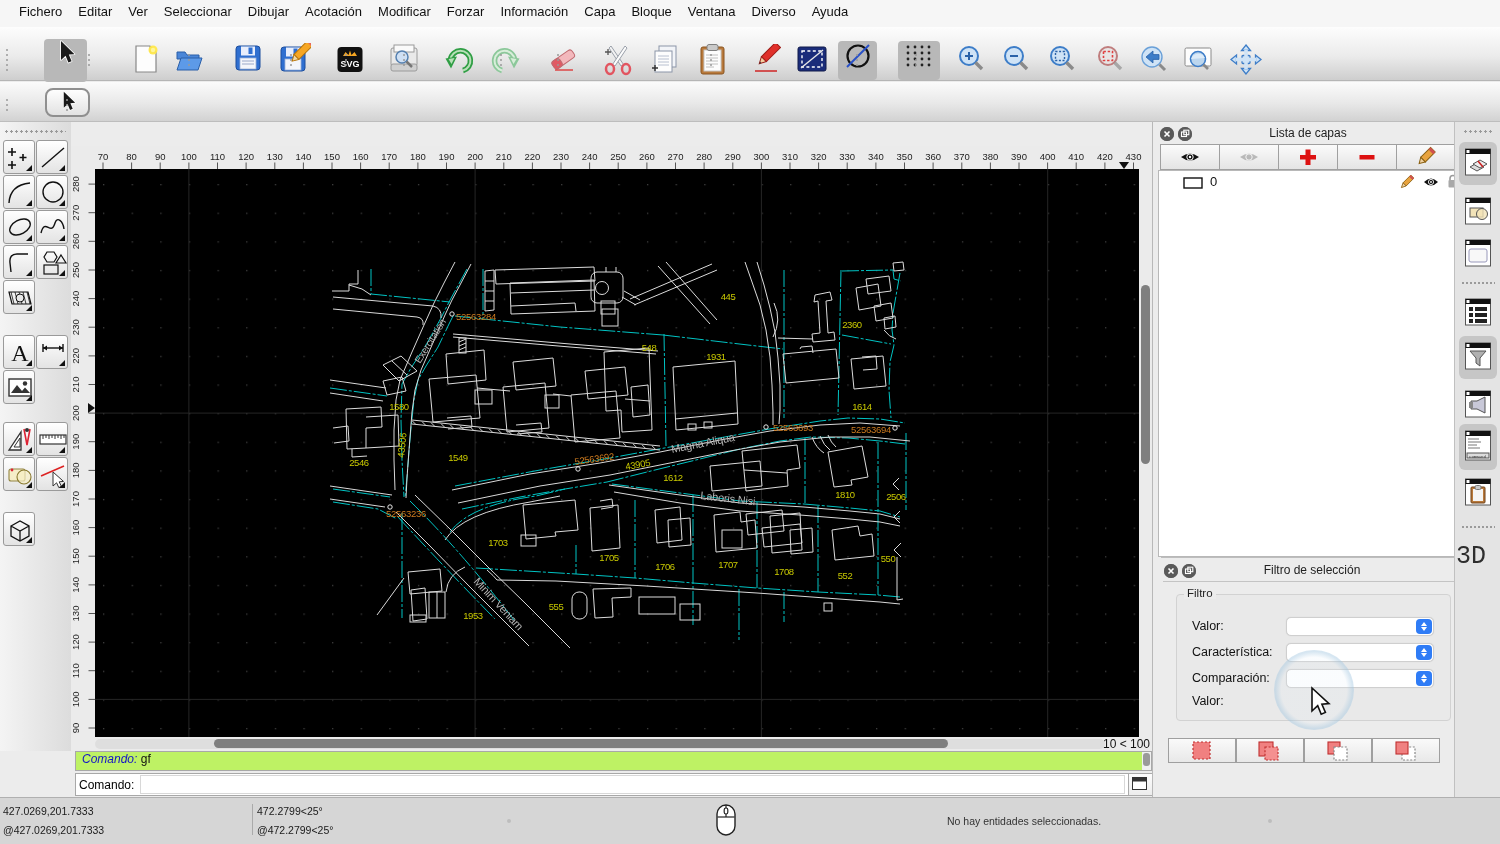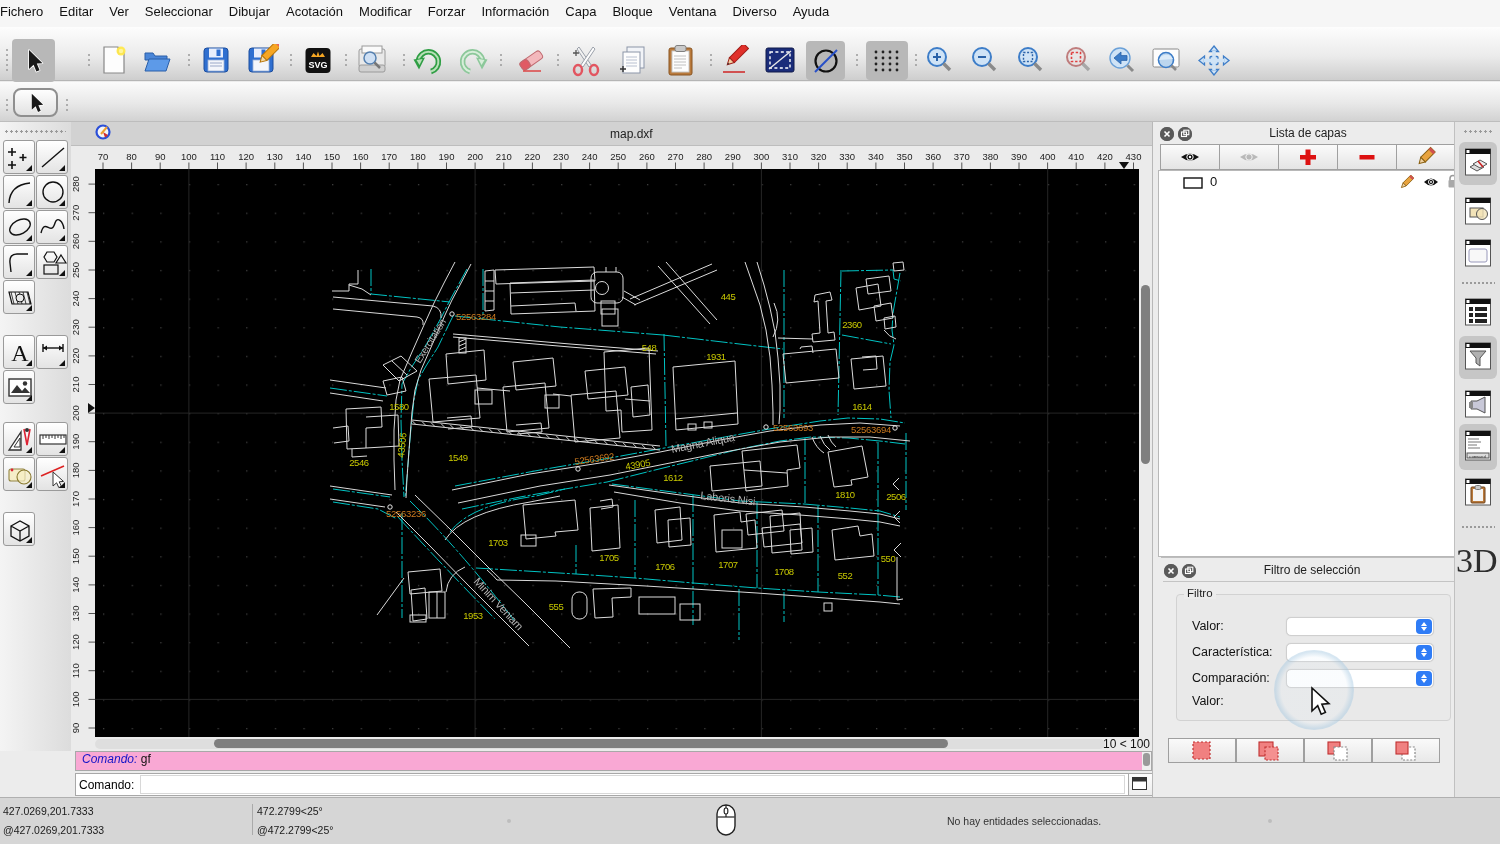--- a/index.html
+++ b/index.html
@@ -4,59 +4,59 @@
 <style>
 * { margin:0; padding:0; box-sizing:border-box; }
 html,body { width:1500px; height:844px; overflow:hidden; font-family:"Liberation Sans",sans-serif; }
 #app { position:relative; width:1500px; height:844px; background:#ececec; }
 
 #menubar { position:absolute; left:0; top:0; width:1500px; height:27px; background:#f6f6f6; display:flex; align-items:flex-start; padding-top:4px; font-size:13px; color:#111; }
 #menubar span { margin-right:16px; }
 
 #tb1 { position:absolute; left:0; top:27px; width:1500px; height:54px; background:linear-gradient(180deg,#fdfdfd 0%,#ebebeb 55%,#cecece 100%); border-bottom:1px solid #b5b5b5; }
 #tb2 { position:absolute; left:0; top:82px; width:1500px; height:40px; background:linear-gradient(180deg,#fbfbfb 0%,#e8e8e8 55%,#d2d2d2 100%); border-bottom:1px solid #bdbdbd; }
-.tbtn { position:absolute; display:flex; align-items:center; justify-content:center; }
+.tbtn { position:absolute; display:flex; align-items:flex-start; justify-content:center;margin-left:32px; }
 .pressed { background:#b8b8b8; border-radius:4px; }
 .sep { position:absolute; width:2px; display:flex; flex-direction:column; justify-content:center; }
 .sep i { width:2px; height:2px; background:#9a9a9a; border-radius:50%; margin:1.5px 0; }
 
 #palette { position:absolute; left:0; top:122px; width:71px; height:629px; background:linear-gradient(90deg,#f4f4f4,#dcdcdc); }
 .pbtn { position:absolute; width:32px; height:34px; background:linear-gradient(180deg,#ffffff,#e3e3e3); border:1px solid #9a9a9a; border-radius:3px; }
 .pbtn svg { position:absolute; left:0; top:0; }
 .corner:after { content:""; position:absolute; right:2px; bottom:2px; border-left:6px solid transparent; border-bottom:6px solid #111; }
 
 #titlebar { position:absolute; left:71px; top:122px; width:1081px; height:24px; background:#d2d2d2; border-bottom:1px solid #bdbdbd; }
 #titlebar .t { position:absolute; left:539px; top:5px; font-size:12px; color:#222; }
 #hruler { position:absolute; left:71px; top:146px; width:1081px; height:23px; background:#ebebeb; }
 #vruler { position:absolute; left:71px; top:169px; width:24px; height:568px; background:#ebebeb; }
 #canvas { position:absolute; left:95px; top:169px; width:1044px; height:568px; background:#000;padding-left:45px; }
 #vsb { position:absolute; left:1139px; top:169px; width:13px; height:568px; background:#ebebeb; }
 #vsb .th { position:absolute; left:2px; top:116px; width:9px; height:179px; background:#7f7f7f; border-radius:5px; }
 #hsbrow { position:absolute; left:71px; top:737px; width:1081px; height:14px; background:#ebebeb; }
 #hsbrow .th { position:absolute; left:143px; top:2px; width:734px; height:9px; background:#7f7f7f; border-radius:5px; }
 #hsbrow .zl { position:absolute; right:0px; top:0px; font-size:12px; color:#111; }
 
-#cmdhist { position:absolute; left:75px; top:751px; width:1077px; height:20px; background:#f9a8d4; border:1px solid #a8a8a8; font-size:12px; }
+#cmdhist { position:absolute; left:75px; top:751px; width:1077px; height:20px; background:#bef264; border:1px solid #a8a8a8; font-size:12px; }
 #cmdline { position:absolute; left:75px; top:773px; width:1077px; height:23px; background:#fff; border:1px solid #a8a8a8; font-size:12px; }
 
 #statusbar { position:absolute; left:0; top:797px; width:1500px; height:47px; background:#d6d6d6; border-top:1px solid #b0b0b0; font-size:10.5px; color:#1a1a1a; }
 
 #rpanel { position:absolute; left:1152px; top:122px; width:302px; height:675px; background:#ececec; border-left:1px solid #b8b8b8; }
 #rdock { position:absolute; left:1454px; top:122px; width:46px; height:675px; background:#e4e4e4; border-left:1px solid #c0c0c0; }
 .hdrbtn { position:absolute; width:14px; height:14px; border-radius:50%; background:#5f5f5f; color:#fff; }
 .dd { position:absolute; width:148px; height:19px; background:#fff; border:1px solid #cfcfcf; border-radius:5px; box-shadow:0 0 1px rgba(0,0,0,.15); }
 .dd .st { position:absolute; right:1px; top:1px; width:16px; height:15px; background:#2f7cf6; border-radius:4px; }
 .flabel { position:absolute; font-size:12.5px; color:#111; }
 .fbtn { position:absolute; width:68px; height:25px; background:linear-gradient(180deg,#fafafa,#e8e8e8); border:1px solid #9f9f9f; }
 </style>
 </head>
 <body>
 <div id="app">
   <div id="menubar">
-    <span style="">Fichero</span>
+    <span style="margin-left:19px">Fichero</span>
       <span>Editar</span>
       <span>Ver</span>
       <span>Seleccionar</span>
       <span>Dibujar</span>
       <span>Acotación</span>
       <span>Modificar</span>
       <span>Forzar</span>
       <span>Información</span>
       <span>Capa</span>
       <span>Bloque</span>
@@ -610,28 +610,20 @@
         <line x1="17.5" y1="473.1" x2="24" y2="473.1" stroke="#555" stroke-width="1"></line>
         <text x="8" y="501.7" transform="rotate(-90 8 501.7)" font-family="Liberation Sans" font-size="9.5" fill="#222" text-anchor="middle">110</text>
         <line x1="17.5" y1="501.7" x2="24" y2="501.7" stroke="#555" stroke-width="1"></line>
         <text x="8" y="530.4" transform="rotate(-90 8 530.4)" font-family="Liberation Sans" font-size="9.5" fill="#222" text-anchor="middle">100</text>
         <line x1="17.5" y1="530.4" x2="24" y2="530.4" stroke="#555" stroke-width="1"></line>
         <text x="8" y="559.0" transform="rotate(-90 8 559.0)" font-family="Liberation Sans" font-size="9.5" fill="#222" text-anchor="middle">90</text>
         <line x1="17.5" y1="559.0" x2="24" y2="559.0" stroke="#555" stroke-width="1"></line>
         <path d="M17,234 l0,10 7,-5 z" fill="#111"></path>
       </svg>
   </div>
-  <div id="titlebar">
-      <span class="t">map.dxf</span>
-      <svg style="position:absolute;left:24px;top:2px" width="16" height="16" viewBox="0 0 16 16">
-        <circle cx="8" cy="8" r="6.5" fill="#f5f5f5" stroke="#2b4fd8" stroke-width="2.2"></circle>
-        <path d="M8,8 L13,11 A6,6 0 0 1 10,13.5 Z" fill="#d03030"></path>
-        <line x1="6" y1="10" x2="12" y2="3" stroke="#f0a030" stroke-width="2"></line>
-      </svg>
-    </div>
   <div id="canvas">
   <svg width="1044" height="568" viewBox="95 169 1044 568" style="position:absolute;left:0;top:0">
     <defs>
       <pattern id="grid" width="28.63" height="28.63" patternUnits="userSpaceOnUse" x="103" y="184">
         <rect x="0" y="0" width="1.3" height="1.3" fill="#3e3e3e"></rect>
       </pattern>
     </defs>
     <rect x="95" y="169" width="1044" height="568" fill="url(#grid)"></rect>
 
     <g stroke="#262626" stroke-width="1">
@@ -1150,15 +1142,15 @@
       </svg>
     <svg style="position:absolute;left:10px;top:355px" width="26" height="32" viewBox="0 0 26 32">
         <rect x="0.5" y="2" width="25" height="26" fill="#fff" stroke="#555"></rect>
         <rect x="0.5" y="2" width="25" height="5" fill="#111"></rect>
         <rect x="1.5" y="3" width="3" height="3" fill="#fff"></rect>
         <rect x="6" y="10" width="14" height="16" rx="1" fill="#b97a3c" stroke="#70431a"></rect>
         <rect x="8" y="12" width="10" height="12" fill="#f5f5f5"></rect>
         <rect x="10" y="8.5" width="6" height="4" rx="1.5" fill="#c9c9c9" stroke="#777"></rect>
       </svg>
     <div style="position:absolute;left:6px;top:404px;width:34px;height:2px;background-image:radial-gradient(circle,#9a9a9a 0.8px,transparent 1px);background-size:4px 2px"></div>
-    <div style="position:absolute;left:1px;top:420px;font-size:34px;color:#2d2d2d;letter-spacing:0px;font-family:Liberation Serif, serif">3D</div>
+    <div style="position:absolute;left:1px;top:420px;font-size:25px;color:#2d2d2d;letter-spacing:0px;font-family:Liberation Mono, monospace">3D</div>
   </div>
 </div>
 
 </body></html>

